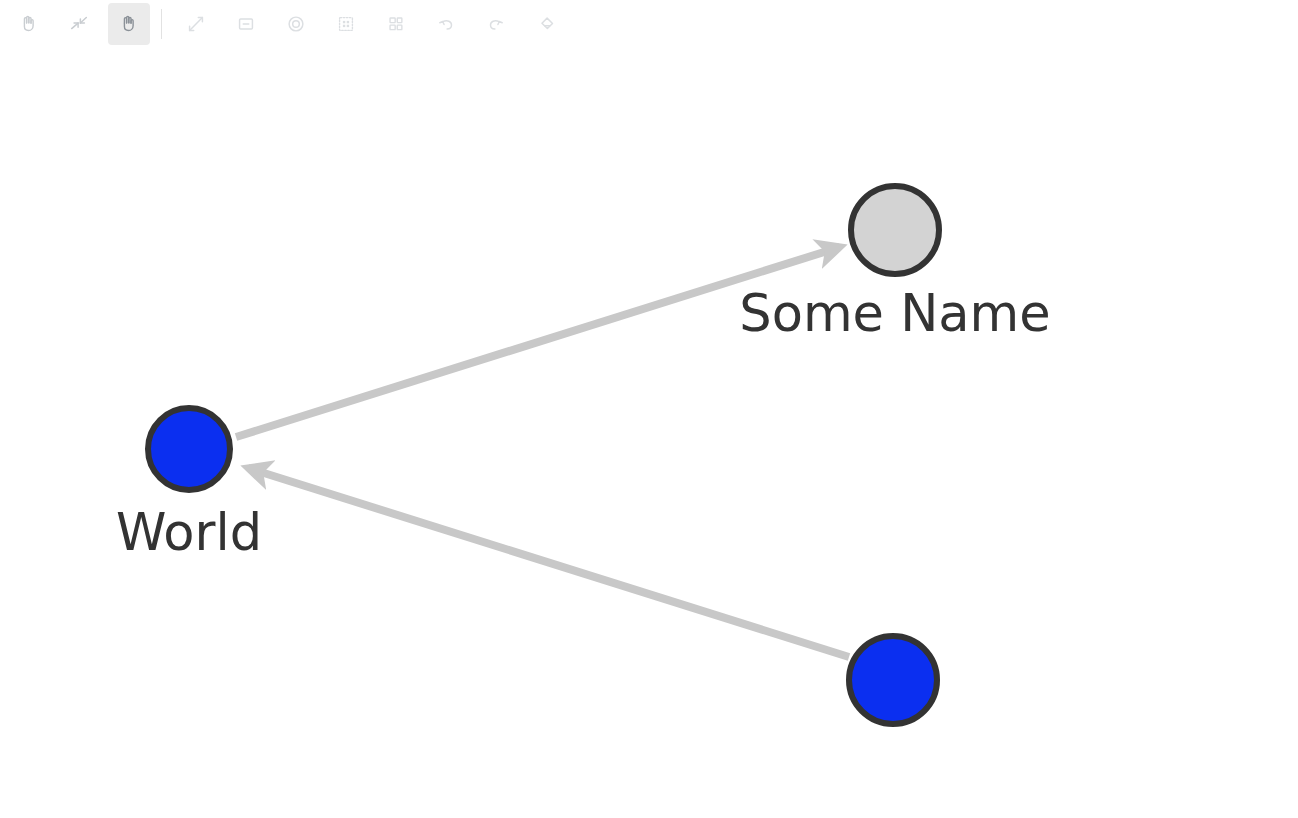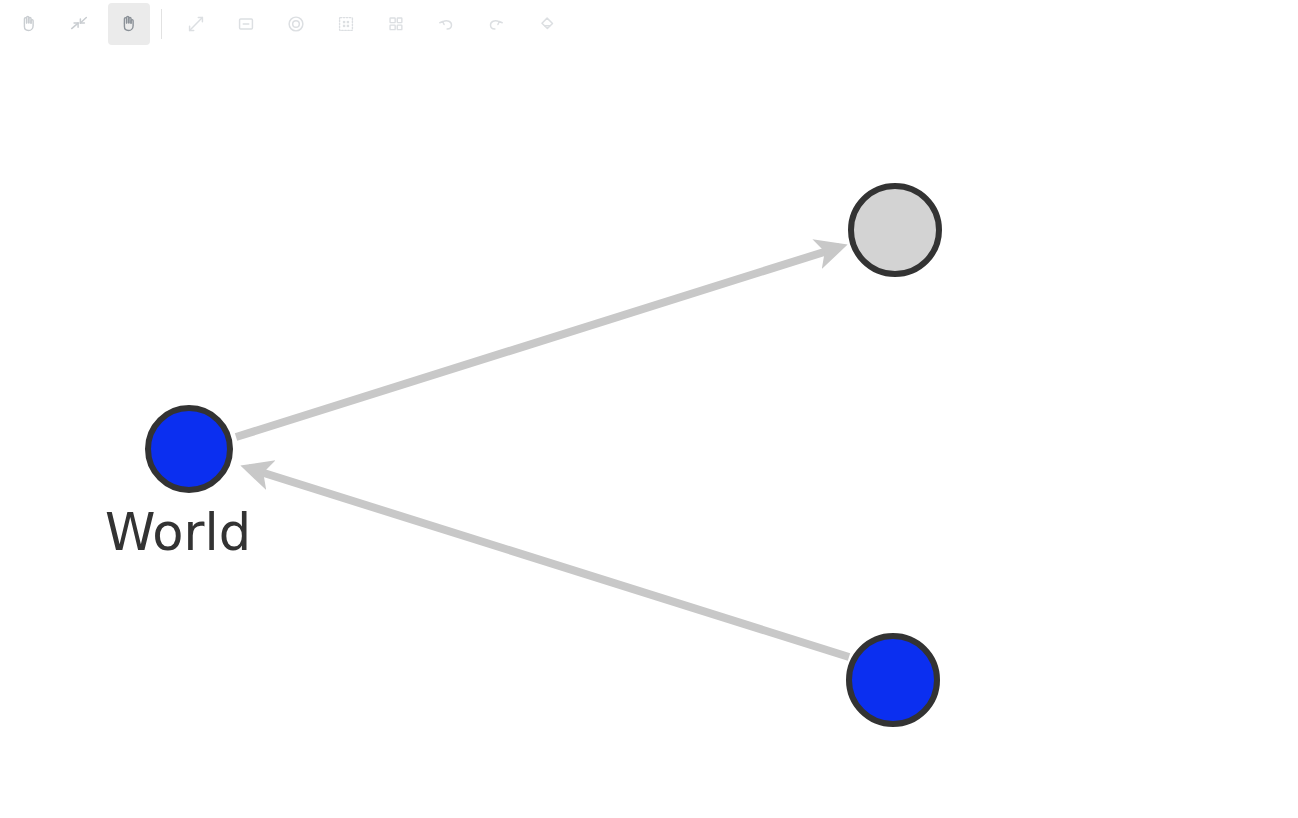--- a/index.html
+++ b/index.html
@@ -103,22 +103,23 @@
 
     <line x1="849" y1="657" x2="248" y2="468" stroke="#c8c8c8" stroke-width="8" marker-end="url(#arrowhead)"></line>
 
     <circle cx="895" cy="230" r="44" fill="#d3d3d3" stroke="#333333" stroke-width="6"></circle>
 
     <circle cx="189" cy="449" r="41" fill="#0b2ff0" stroke="#333333" stroke-width="6"></circle>
 
     <circle cx="893" cy="680" r="44" fill="#0b2ff0" stroke="#333333" stroke-width="6"></circle>
   </svg>
 
-
-  <div class="node-label" style="left:178px; top:507px;">World</div>
+  <div class="node-label" style="left:895px; top:288px;">Some Name</div>
+
+  <div class="node-label" style="left:189px; top:507px;">World</div>
 
 </div>
 
 <div id="toolbar">
 
   <button class="tool-btn">
     <span>
       <svg width="22" height="22" viewBox="0 0 24 24" fill="none" stroke="#c9cdd1" stroke-width="1.5" stroke-linecap="round" stroke-linejoin="round">
         <path d="M7 11V6.2a1.2 1.2 0 0 1 2.4 0V11"></path>
         <path d="M9.4 10.6V5a1.2 1.2 0 0 1 2.4 0v5.6"></path>

